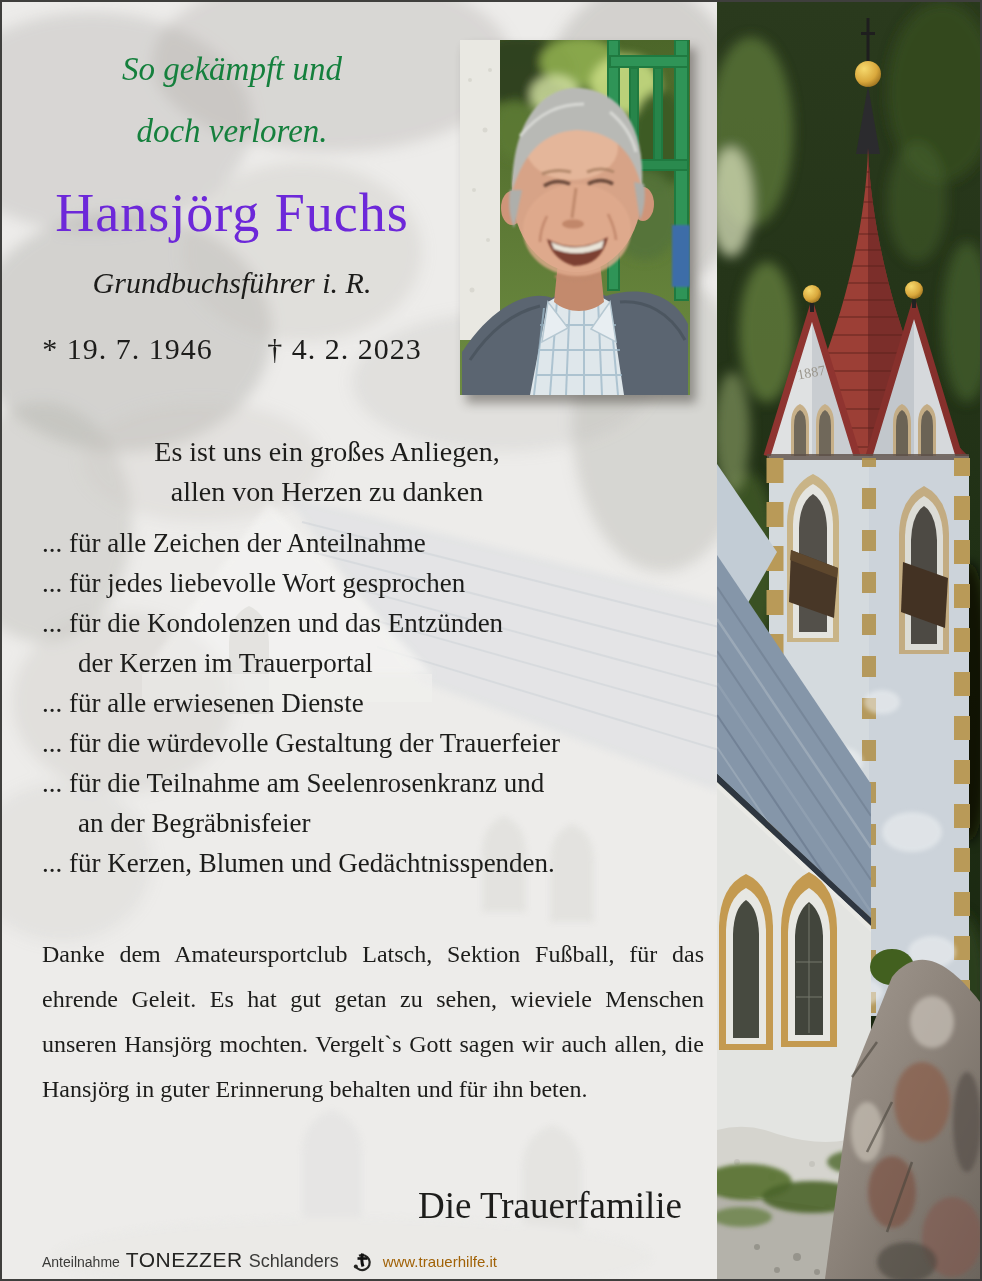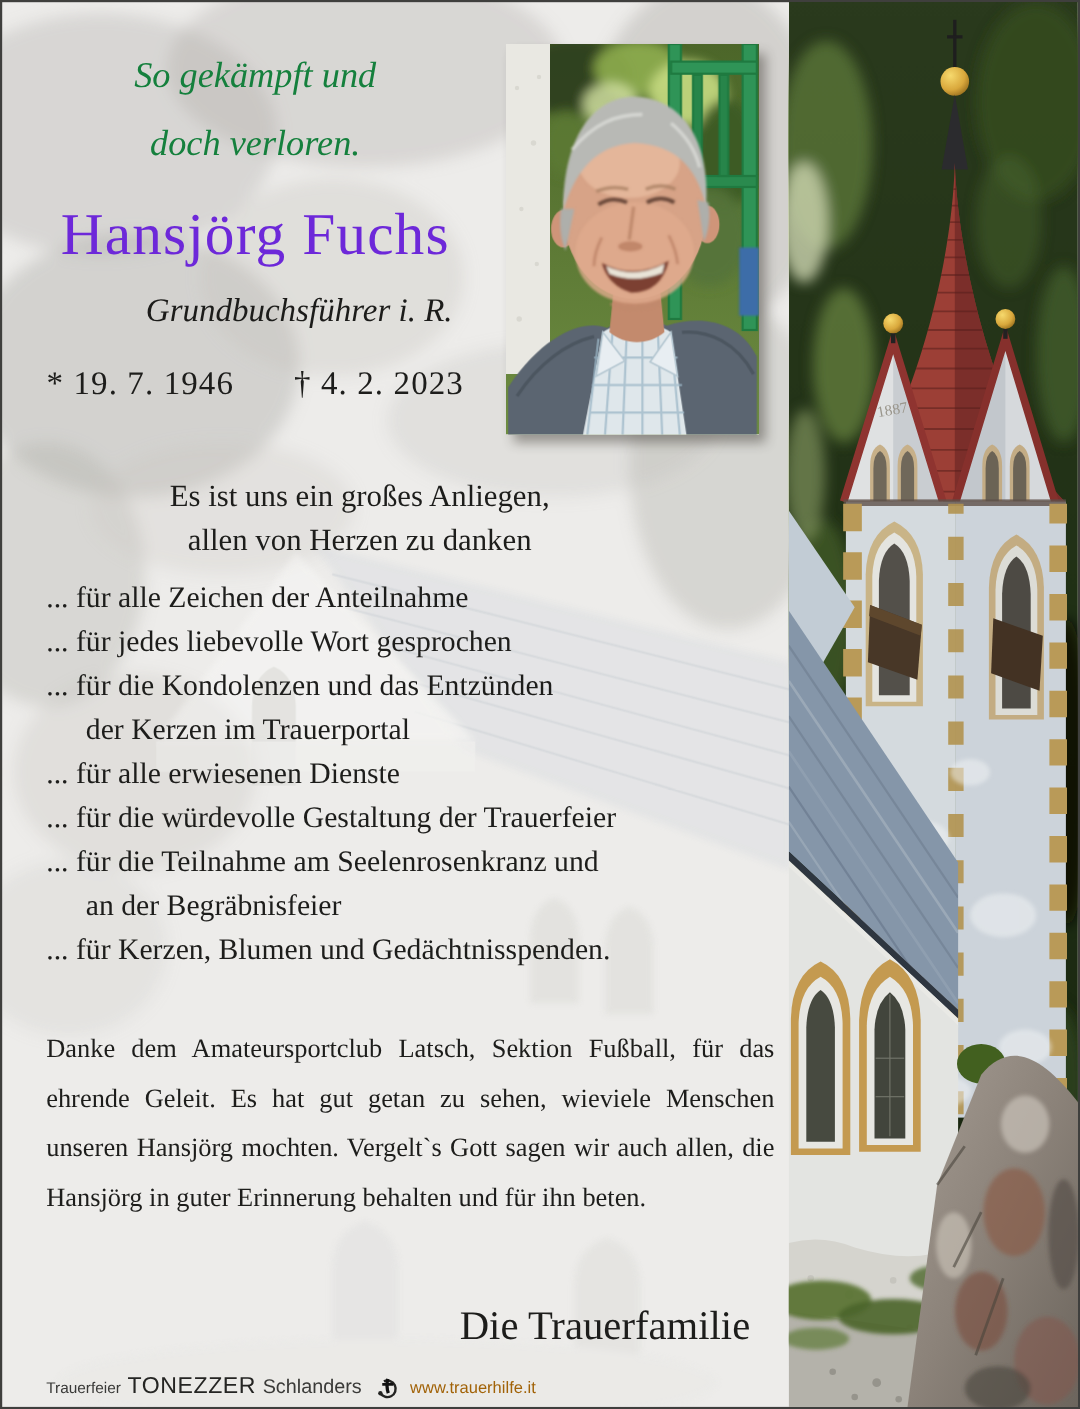--- a/index.html
+++ b/index.html
@@ -14,21 +14,21 @@
     position:absolute;left:458px;top:38px;width:230px;height:355px;z-index:3;
     box-shadow:6px 8px 10px rgba(55,50,45,.45);
   }
   .content{position:absolute;left:0;top:0;width:717px;height:1277px;z-index:2;}
 
   .quote{position:absolute;top:36px;left:0;width:460px;text-align:center;
     font-style:italic;font-size:33px;line-height:62px;color:#15803d;}
   .name{position:absolute;top:180px;left:0;width:460px;text-align:center;
     font-size:54px;font-weight:normal;margin:0;letter-spacing:1px;color:#6d28d9;}
   .job-title{position:absolute;top:264px;left:0;width:460px;text-align:center;
-    font-style:italic;font-size:30px;color:#1c1c1a;padding-left:40px;}
+    font-style:italic;font-size:30px;color:#1c1c1a;}
   .dates{position:absolute;top:330px;left:0;width:460px;text-align:center;
     font-size:30px;letter-spacing:1px;white-space:nowrap;}
   .dates .death{margin-left:46px;}
 
   .intro{position:absolute;top:430px;left:0;width:650px;text-align:center;
     font-size:28px;line-height:40px;}
 
   .thanks{position:absolute;top:521px;left:40px;width:670px;margin:0;padding:0;
     list-style:none;font-size:27px;line-height:40px;white-space:nowrap;}
   .thanks .cont{padding-left:36px;}
@@ -435,21 +435,21 @@
         <div>... für Kerzen, Blumen und Gedächtnisspenden.</div>
         <div class="cont"></div>
       </li>
     </ul>
 
     <p class="message">Danke dem Amateursportclub Latsch, Sektion Fußball, für das ehrende Geleit. Es hat gut getan zu sehen, wieviele Menschen unseren Hansjörg mochten. Vergelt`s Gott sagen wir auch allen, die Hansjörg in guter Erinnerung behalten und für ihn beten.</p>
 
     <div class="signature">Die Trauerfamilie</div>
 
     <div class="footer">
-      <span class="f-small">Trauerfeier</span>
+      <span class="f-small">Anteilnahme</span>
       <span class="f-brand">TONEZZER</span>
       <span class="f-loc">Schlanders</span>
       <span class="f-logo">
         <svg width="22" height="22" viewBox="0 0 22 22">
           <path d="M4.5 15 A7.5 7.5 0 1 0 8 4.8" fill="none" stroke="#242422" stroke-width="2.2"></path>
           <circle cx="4.8" cy="15.6" r="2" fill="#242422"></circle>
           <path d="M11.5 2.5 C10.5 7 10.6 11.5 12 15.5" fill="none" stroke="#111" stroke-width="3"></path>
           <path d="M6.5 7.5 L16.5 7.5" fill="none" stroke="#111" stroke-width="2.6"></path>
         </svg>
       </span>

